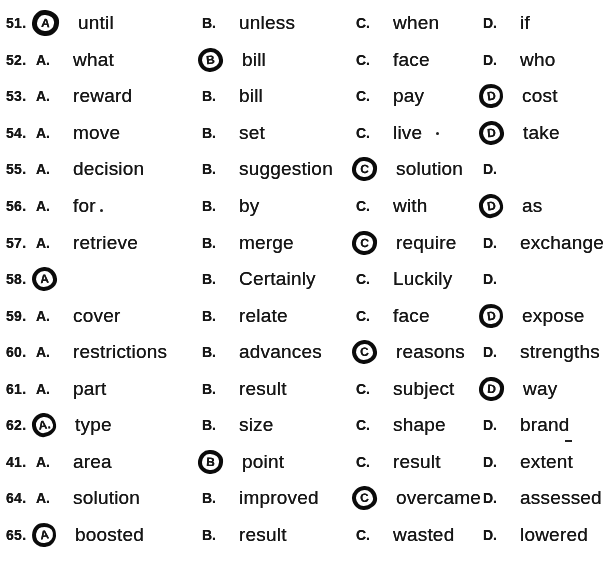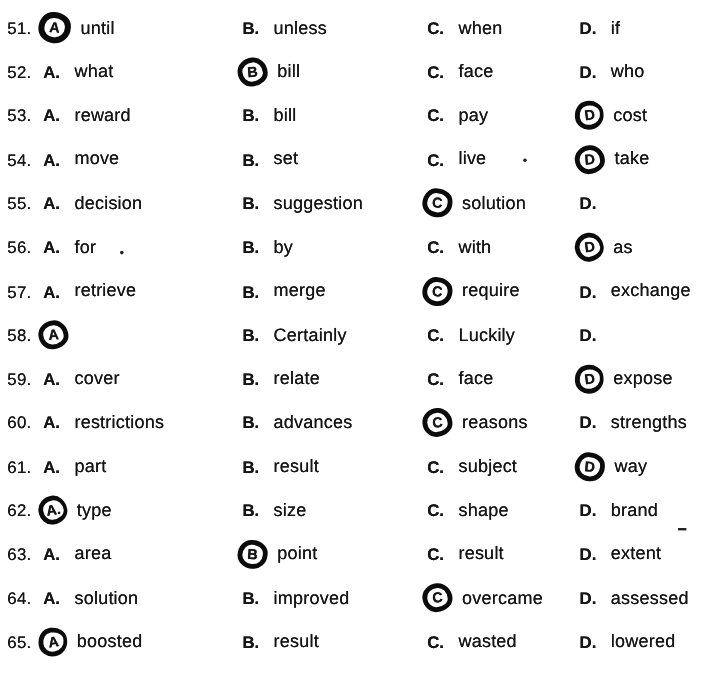--- a/index.html
+++ b/index.html
@@ -20,42 +20,42 @@
   }
   .qrow {
     height: 36.55px;
     display: grid;
     grid-template-columns: 33px 166px 154px 127px 1fr;
     align-items: center;
   }
   .qnum {
     padding-left: 6px;
     font-size: 14px;
-    font-weight: normal;
+    font-weight: bold;
     letter-spacing: 0.3px;
     white-space: nowrap;
     text-shadow: 0 0 0.5px #161616;
   }
   .opt {
     display: flex;
     align-items: center;
     padding-left: 3px;
     white-space: nowrap;
   }
   .opt .letter {
     font-size: 14px;
     font-weight: bold;
     width: 20px;
     flex: 0 0 20px;
     text-shadow: 0 0 0.5px #161616;
   }
   .opt .word {
-    font-size: 15px;
+    font-size: 19px;
     letter-spacing: 0.2px;
-    margin-left: 6px;
+    margin-left: 17px;
     text-shadow: 0 0 0.4px #161616;
   }
   .opt .circle {
     flex: 0 0 auto;
     width: 17px;
     height: 16px;
     margin-left: -4px;
     margin-right: 2px;
     border: 4px solid #0b0b0b;
     border-radius: 52% 48% 55% 45% / 48% 55% 45% 52%;
@@ -359,21 +359,21 @@
       <span class="word">shape</span>
     </span>
     <span class="opt">
 
       <span class="letter">D.</span>
       <span class="word">brand</span>
     </span>
   </div>
 
   <div class="qrow">
-    <span class="qnum">63.</span>
+    <span class="qnum">41.</span>
     <span class="opt">
 
       <span class="letter">A.</span>
       <span class="word">area</span>
     </span>
     <span class="opt">
       <span class="circle">B</span>
 
       <span class="word">point</span>
     </span>

